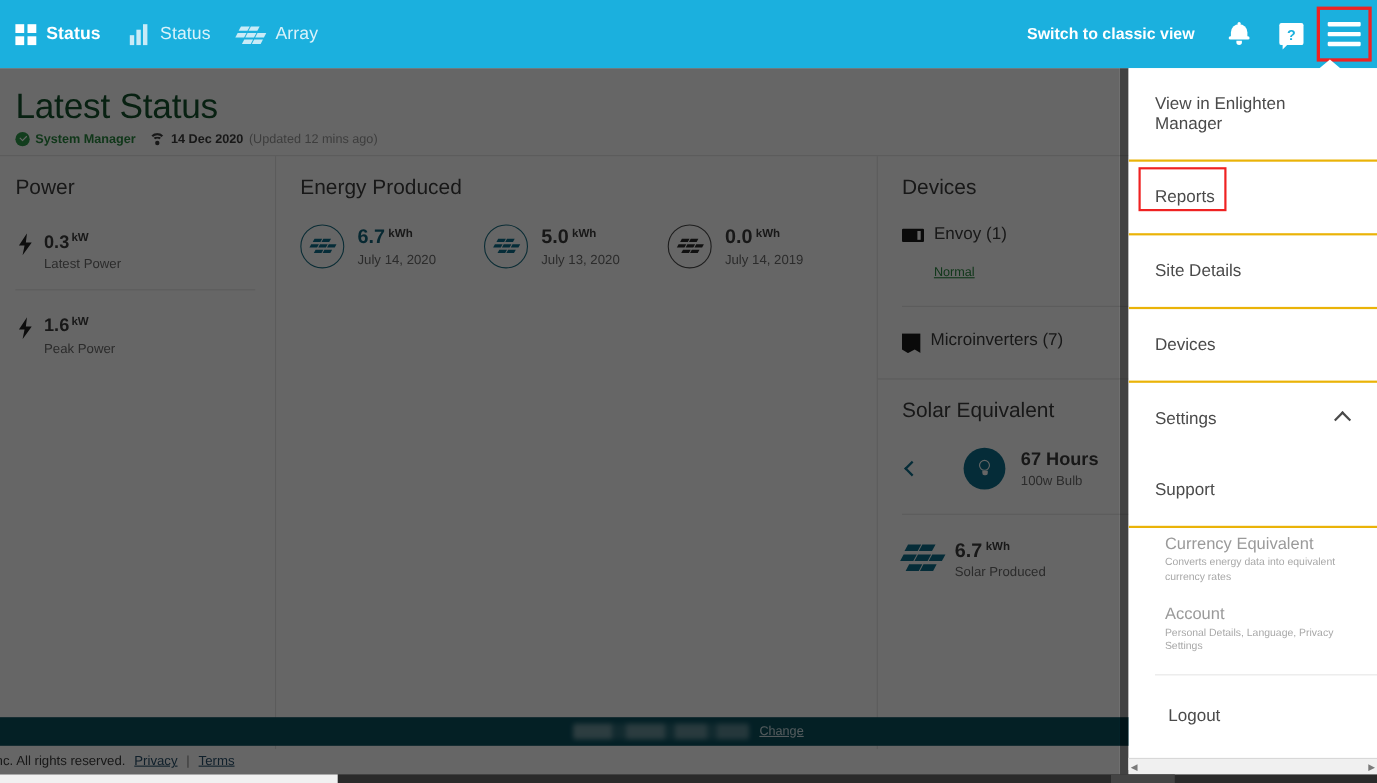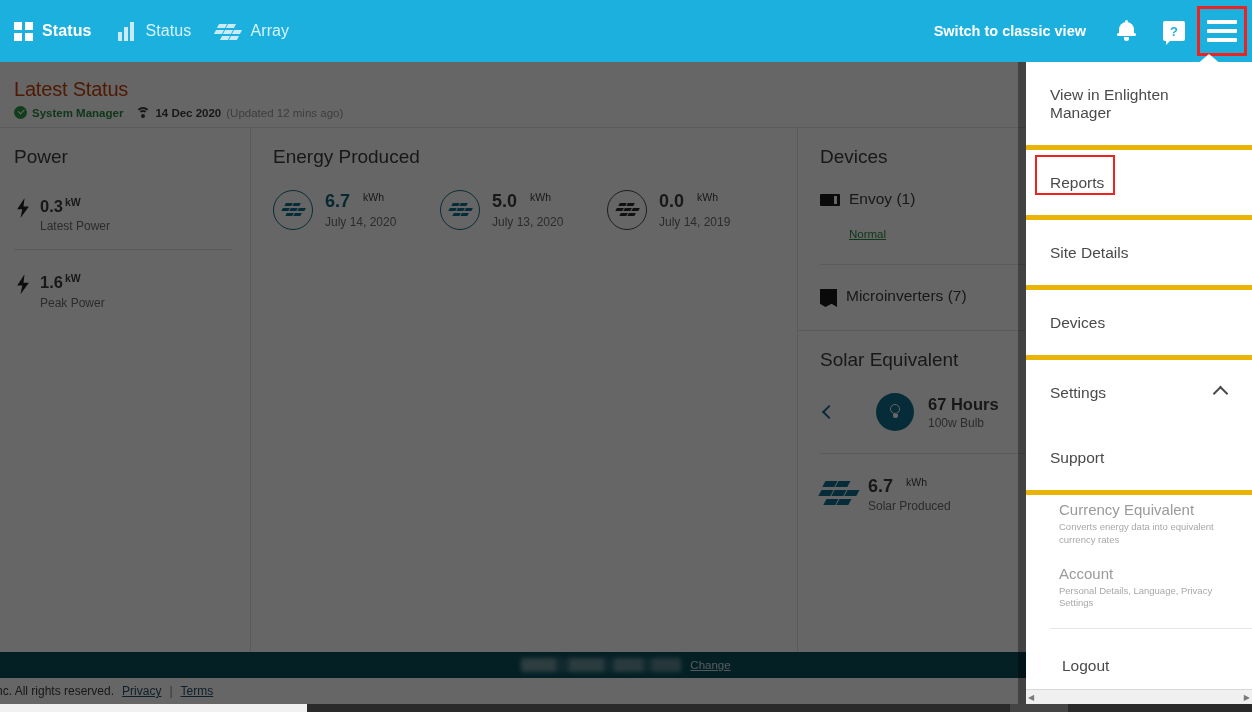--- a/index.html
+++ b/index.html
@@ -56,21 +56,21 @@
   .ham-wrap { position:relative; width:44px; height:44px; display:flex;align-items:center;justify-content:center; }
 
   
   .menu-caret { position:absolute; left:1196px; top:54px; width:0;height:0;
      border-left:13px solid transparent; border-right:13px solid transparent;
      border-bottom:11px solid #ffffff; z-index:31; }
 
   
   .content { position:absolute; left:0; top:62px; width:1252px; height:650px; background:#fff; }
   .pagehead { padding:16px 0 8px 14px; }
-  .page-title { font-size:20px; color:#c2410c; font-weight:normal; letter-spacing:-.2px; }
+  .page-title { font-size:32px; color:#14532d; font-weight:normal; letter-spacing:-.2px; }
   .sub-row { display:flex; align-items:center; gap:12px; margin-top:5px; }
   .sub-item { display:flex; align-items:center; gap:5px; }
   .chk { width:13px;height:13px;border-radius:50%; background:#2e9949; position:relative; }
   .chk::after{ content:""; position:absolute; left:3.5px; top:3px; width:5px;height:2.5px;
                border-left:1.7px solid #fff; border-bottom:1.7px solid #fff; transform:rotate(-45deg); }
   .sys-normal { font-size:11.5px; color:#2b8a42; font-weight:bold; }
   .wifi { width:15px; height:11px; position:relative; }
   .wifi i { position:absolute; left:50%; transform:translateX(-50%); border:2px solid #3d3d3d;
             border-bottom-color:transparent; border-left-color:transparent; border-right-color:transparent;
             border-radius:50%; }
@@ -108,21 +108,21 @@
   .circ.gray { border-color:#4a4a4a; }
   .mini-array { position:relative; width:20px; height:17px; }
   .mini-array i{ position:absolute; width:7px;height:3.4px; background:#0d6f8c; transform:skewX(-28deg); }
   .circ.gray .mini-array i{ background:#2b2b2b; }
   .mini-array i:nth-child(1){left:2px;top:1px;} .mini-array i:nth-child(2){left:10px;top:1px;}
   .mini-array i:nth-child(3){left:-1px;top:6px;}.mini-array i:nth-child(4){left:7px;top:6px;}
   .mini-array i:nth-child(5){left:15px;top:6px;}
   .mini-array i:nth-child(6){left:3px;top:11px;}.mini-array i:nth-child(7){left:11px;top:11px;}
   .e-val { font-size:18px; font-weight:bold; color:#12647c; }
   .e-val.dark { color:#3d3d3d; }
-  .e-unit{ font-size:10.5px; font-weight:normal; color:#3d3d3d; vertical-align:super; margin-left:13px;}
+  .e-unit{ font-size:10.5px; font-weight:bold; color:#3d3d3d; vertical-align:super; margin-left:3px;}
   .e-date{ font-size:12px; color:#6d6d6d; margin-top:3px; }
 
   .dev-block { padding:18px 0 0 22px; border-bottom:1px solid #e3e3e3; height:203px; }
   .dev-item { display:flex; align-items:flex-start; gap:9px; margin-bottom:6px; }
   .envoy-ic { width:20px;height:12px; background:#1b1b1b; border-radius:1px; position:relative; margin-top:4px;}
   .envoy-ic::after{ content:""; position:absolute; right:3px; top:2px; width:3px;height:8px;background:#fff;}
   .micro-ic { width:17px;height:18px; background:#1b1b1b; margin-top:2px;
               clip-path: polygon(0 0,100% 0,100% 100%,68% 82%,32% 100%,0 82%); }
   .dev-name { font-size:15.5px; color:#3d3d3d; }
   .dev-sub  { font-size:11.5px; color:#2b8a42; margin-top:20px;text-decoration:underline; }
@@ -171,21 +171,21 @@
   
   .overlay { position:absolute; left:0; top:62px; width:1018px; height:650px;
              background:rgba(0,0,0,.60); z-index:10; }
   .overlay-edge { position:absolute; left:1018px; top:62px; width:8px; height:650px;
              background:rgba(0,0,0,.74); z-index:11; }
 
   
   .sidemenu { position:absolute; right:0; top:62px; width:226px; height:638px;
               background:#fff; z-index:20; overflow:hidden; }
   .menu-list { padding:0 0 0 0; }
-  .mi { padding:24px 20px 23px 24px; border-bottom:5px solid #eab308; cursor:pointer; position:relative; }
+  .mi { padding:24px 20px 23px 24px; border-bottom:2px solid #eab308; cursor:pointer; position:relative; }
   .mi-label { font-size:15.5px; color:#4a4a4a; }
   .mi-hlbox { position:absolute; left:9px; top:5px; width:80px; height:40px;
               border:2.5px solid #ef2222; pointer-events:none; }
   .mi.settings { display:flex; align-items:center; justify-content:space-between; border-bottom:none; }
   .chev-up { width:11px;height:11px; border-left:2.4px solid #4a4a4a; border-top:2.4px solid #4a4a4a;
              transform:rotate(45deg); margin-right:6px; }
   .sub { padding:0 20px 0 33px; }
   .sub-it { padding:6px 0 12px 0; cursor:pointer; }
   .sub-t { font-size:15px; color:#9a9a9a; }
   .sub-d { font-size:9.5px; color:#a8a8a8; margin-top:3px; line-height:1.35; }

